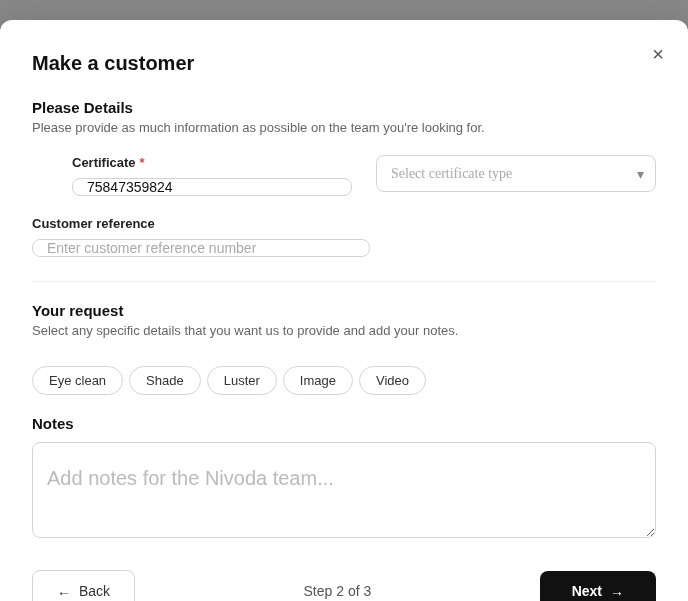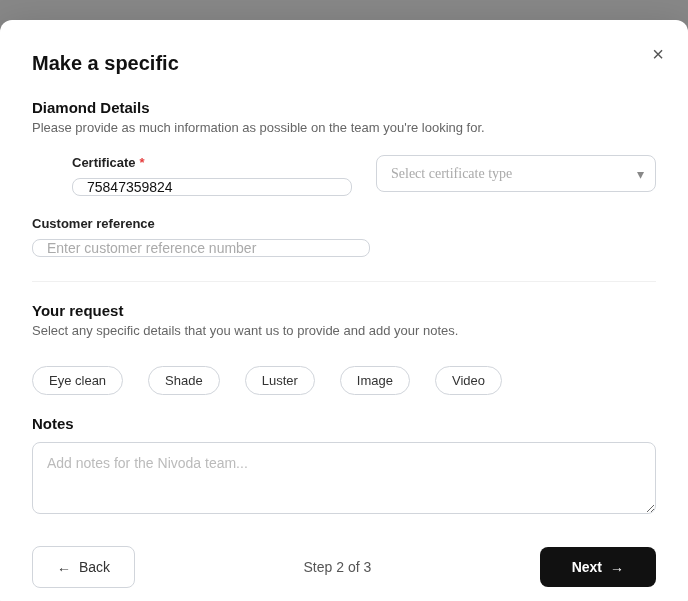--- a/index.html
+++ b/index.html
@@ -125,21 +125,21 @@
     .divider {
       border: none;
       border-top: 1.5px solid #f0f0f0;
       margin-bottom: 20px;
     }
     .request-section {
       margin-bottom: 20px;
     }
     .tags-row {
       display: flex;
-      gap: 25px;
+      gap: 6px;
       flex-wrap: wrap;
       margin-top: 28px;
     }
     .tag {
       border: 1.5px solid #d1d5db;
       border-radius: 20px;
       padding: 6px 16px;
       font-size: 13px;
       color: #333;
       background: #fff;
@@ -153,22 +153,22 @@
     .notes-label {
       font-size: 15px;
       font-weight: 700;
       color: #111;
       margin-bottom: 10px;
     }
     .notes-textarea {
       width: 100%;
       border: 1.5px solid #d1d5db;
       border-radius: 8px;
-      padding: 12px 14px;
-      font-size: 14px;
+      padding: 24px 14px;
+      font-size: 20px;
       color: #111;
       resize: vertical;
       min-height: 72px;
       outline: none;
       font-family: inherit;
       transition: border-color 0.2s;
     }
     .notes-textarea::placeholder {
       color: #bbb;
     }
@@ -213,24 +213,24 @@
     }
   </style>
 </head>
 <body>
 
 <div class="modal-overlay">
   <div class="modal">
 
     <button class="close-btn">×</button>
 
-    <div class="modal-title">Make a specific</div>
+    <div class="modal-title">Make a customer</div>
 
     <div>
-      <div class="section-title">Diamond Details</div>
+      <div class="section-title">Please Details</div>
       <div class="section-desc">Please provide as much information as possible on the team you're looking for.</div>
 
       <div class="form-row">
         <div class="form-group">
           <div class="form-label">
             <span>Certificate</span>
             <span class="required-star">*</span>
           </div>
           <input class="form-input" type="text" value="75847359824" style="">
         </div>

